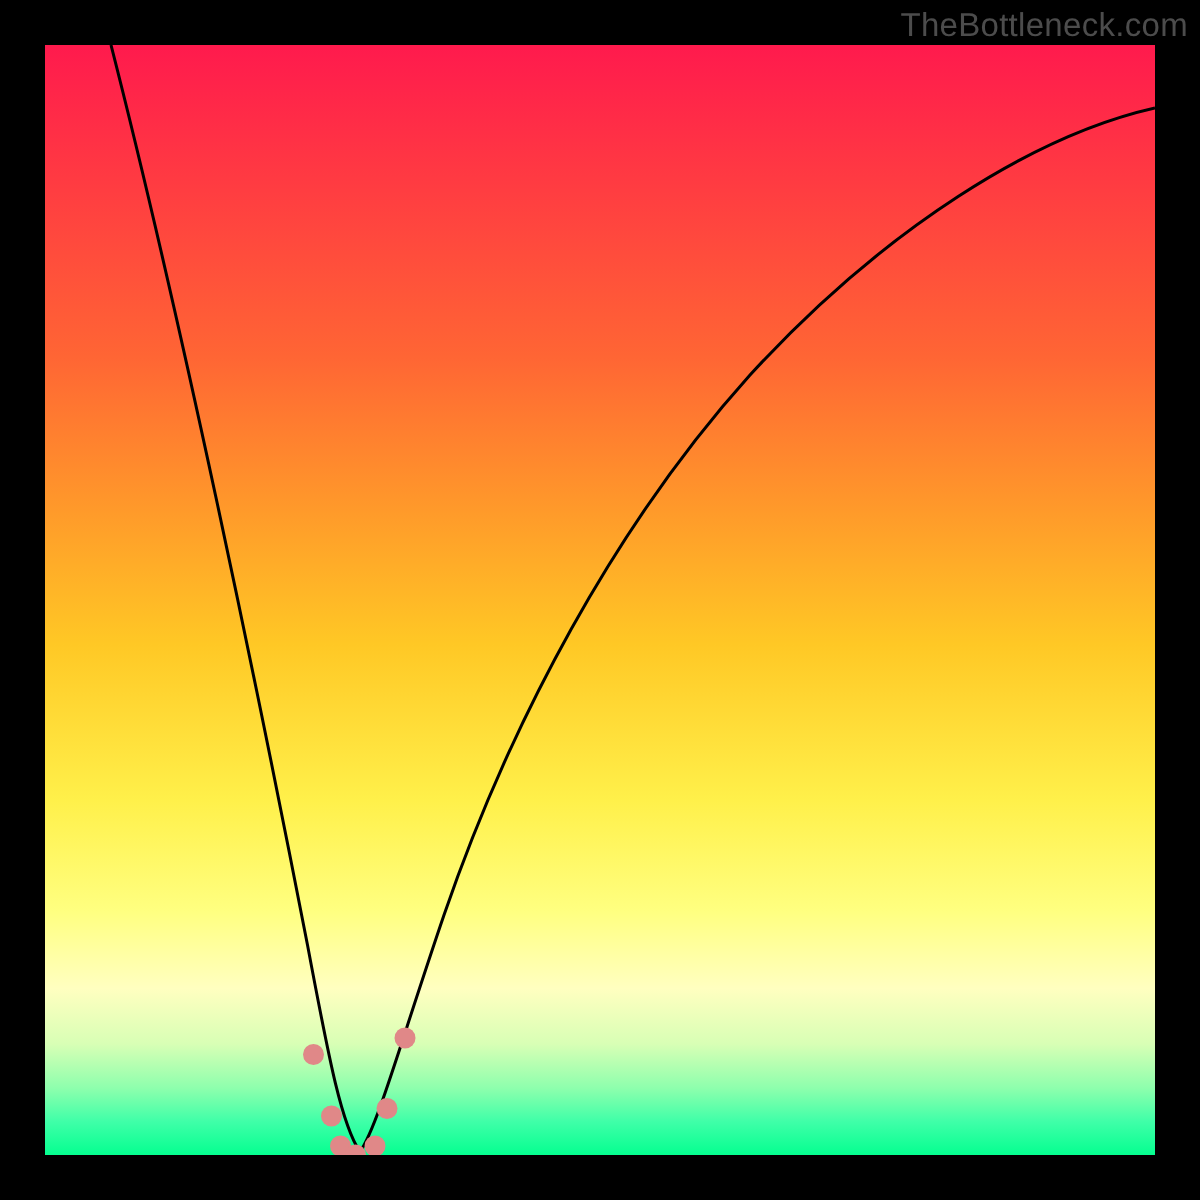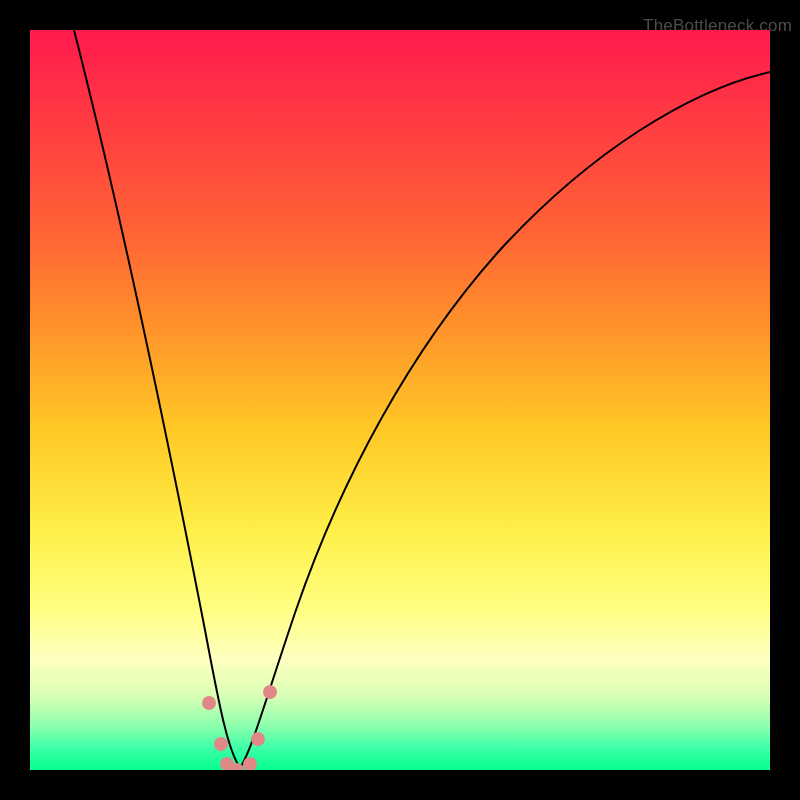--- a/index.html
+++ b/index.html
@@ -37,24 +37,24 @@
       #3fffa8 97%,
       #05ff90 100%
     );
   }
   svg.curve {
     position: absolute;
     inset: 0;
   }
   .watermark {
     position: absolute;
-    top: 16px;
+    top: 4px;
     right: 8px;
     color: #4c4c4c;
-    font-size: 17px;
+    font-size: 22px;
     letter-spacing: 0.2px;
     font-weight: 500;
   }
 </style>
 </head>
 <body>
 
 <div class="watermark">TheBottleneck.com</div>
 
 <div class="frame">

